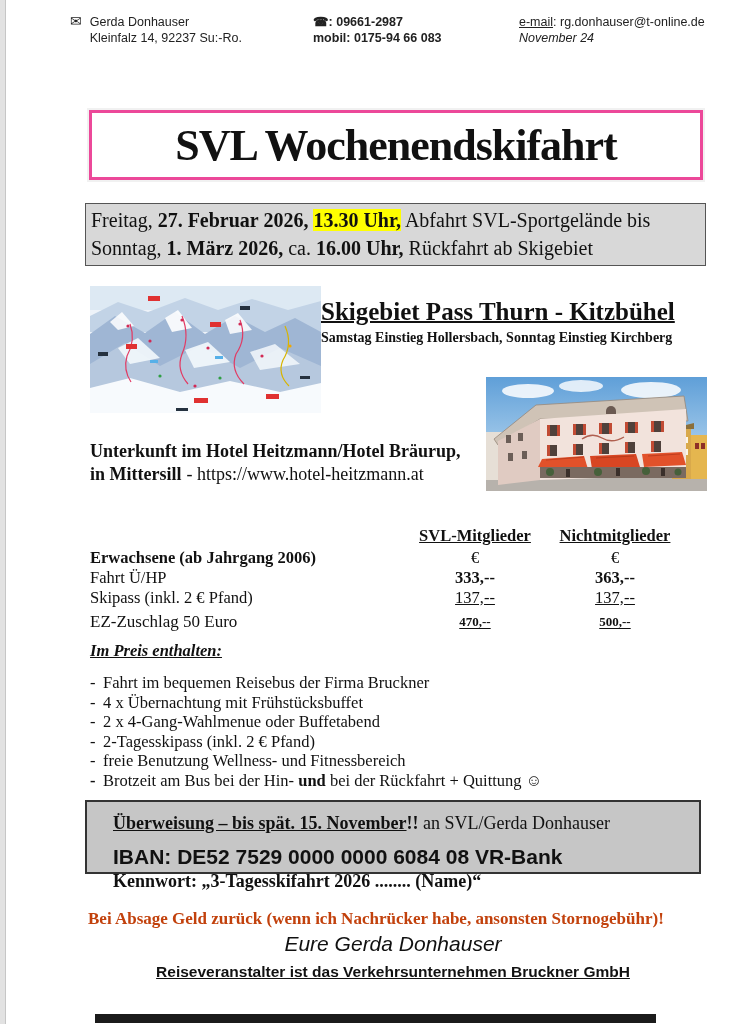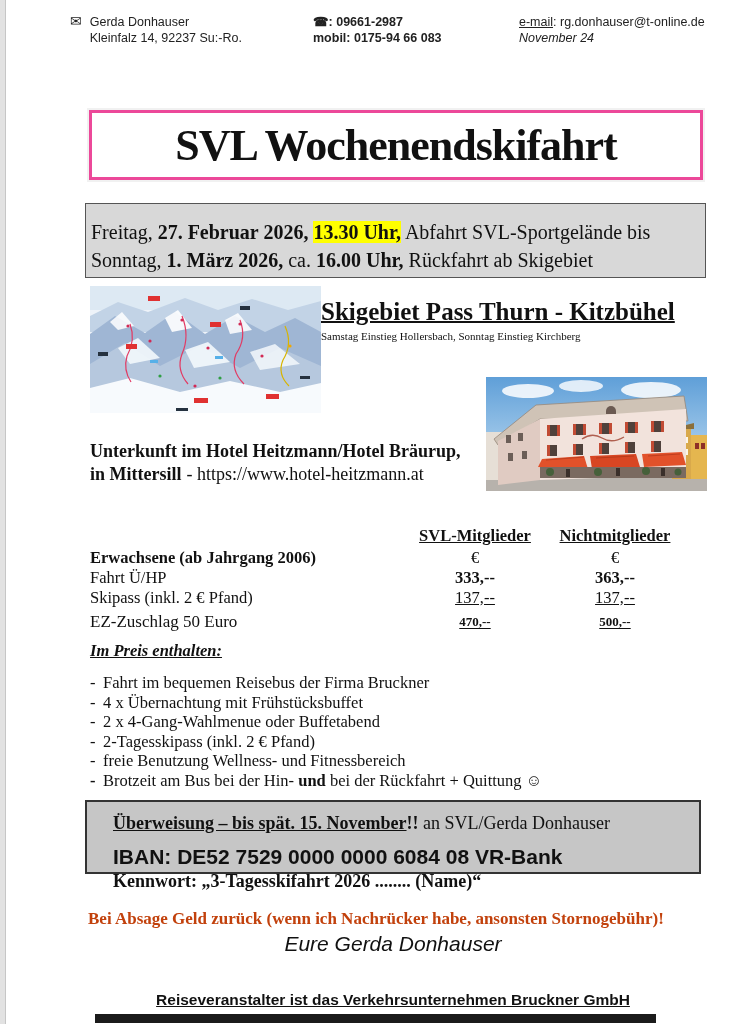--- a/index.html
+++ b/index.html
@@ -20,28 +20,28 @@
   .hdr-mid{left:313px;font-weight:bold;}
   .hdr-right{left:519px;}
 
   
   .title-box{position:absolute;left:89px;top:110px;width:608px;height:64px;border:3px solid #ec4899;
              display:flex;align-items:center;justify-content:center;box-shadow:0 0 0 2px #f1f1f1;}
   .title-box span{font-size:44px;font-weight:bold;letter-spacing:-1px;white-space:nowrap;}
 
   
   .date-box{position:absolute;left:85px;top:203px;width:614px;height:59px;background:#d8d8d8;
-            border:1px solid #555;padding:14px 0 0 5px;font-size:20px;line-height:28px;white-space:nowrap;}
+            border:1px solid #555;padding:2px 0 0 5px;font-size:20px;line-height:28px;white-space:nowrap;}
   .hl{background:#ffff00;}
 
   
   .skimap{position:absolute;left:90px;top:286px;width:231px;height:127px;}
   .ski-head{position:absolute;left:321px;top:297px;width:385px;}
   .ski-title{font-size:25px;font-weight:bold;text-decoration:underline;text-decoration-thickness:2px;line-height:30px;white-space:nowrap;}
-  .ski-sub{font-size:11px;font-weight:normal;margin-top:3px;white-space:nowrap;}
+  .ski-sub{font-size:14px;font-weight:bold;margin-top:3px;white-space:nowrap;}
 
   
   .hotelimg{position:absolute;left:486px;top:377px;width:221px;height:114px;}
 
   
   .accom{position:absolute;left:90px;top:440px;font-size:18px;line-height:23px;}
   .gap2{margin-left:5px;}
 
   
   .price{position:absolute;left:90px;top:524px;width:600px;font-size:16.5px;}
@@ -63,21 +63,21 @@
        border:2px solid #333;padding:9px 0 0 26px;box-sizing:border-box;}
   .pl1{font-size:18px;line-height:24px;}
   .iban{font-family:"Liberation Sans",sans-serif;font-weight:bold;font-size:21px;margin-top:9px;line-height:25px;}
   .kw{font-weight:bold;font-size:18px;line-height:24px;}
 
   
   .redline{position:absolute;left:88px;top:908px;font-size:17px;font-weight:bold;color:#c2410c;line-height:22px;}
   .sig{position:absolute;left:85px;top:932px;width:616px;text-align:center;
        font-family:"Liberation Sans",sans-serif;font-style:italic;font-size:21px;}
   .org{position:absolute;left:85px;top:963px;width:616px;text-align:center;
-       font-family:"Liberation Sans",sans-serif;font-weight:bold;font-size:15.5px;text-decoration:underline;margin-top:28px;}
+       font-family:"Liberation Sans",sans-serif;font-weight:bold;font-size:15.5px;text-decoration:underline;}
   .botbar{position:absolute;left:95px;top:1014px;width:561px;height:9px;background:#1b1b1b;}
 </style>
 </head>
 <body>
 
 <div class="page">
 
   <div class="left-edge"></div>
 
   <div class="hdr hdr-left">

